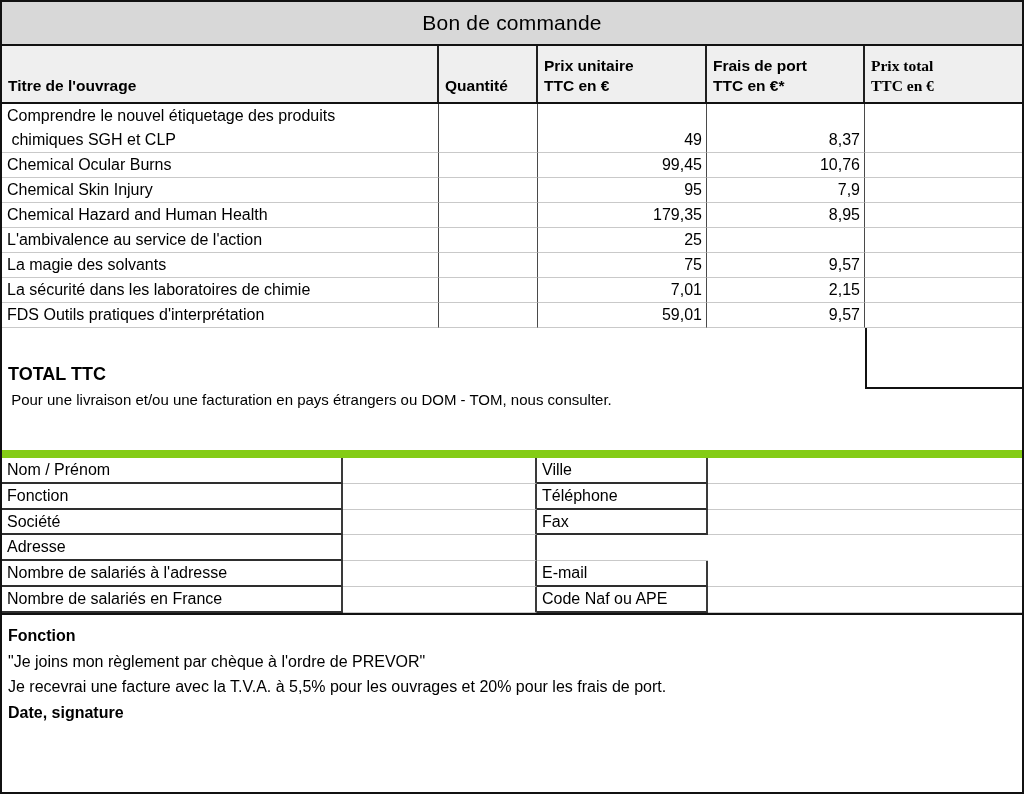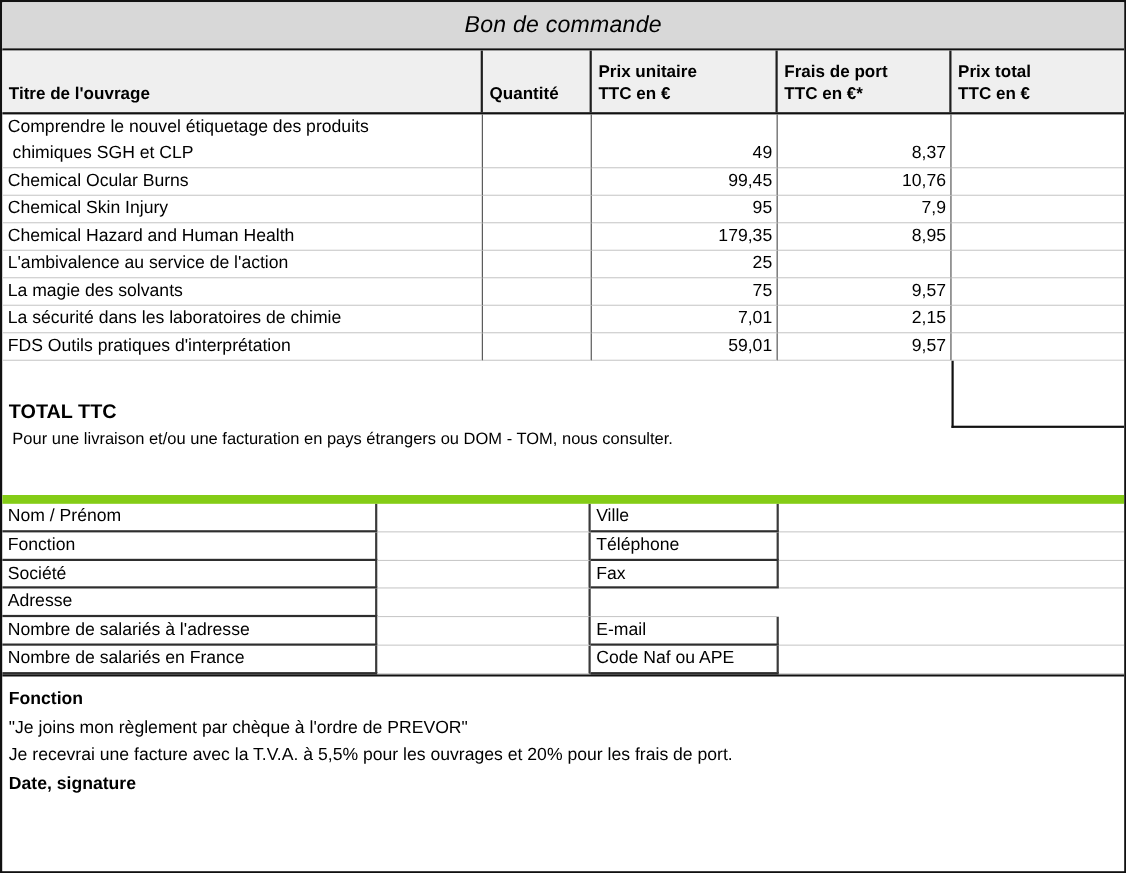--- a/index.html
+++ b/index.html
@@ -15,40 +15,40 @@
     background: #ffffff;
     display: flex; flex-direction: column;
     overflow: hidden;
   }
   
   .title-bar {
     height: 44px; flex: 0 0 44px;
     background: #d8d8d8;
     border-bottom: 2px solid #111111;
     display: flex; align-items: center; justify-content: center;
-    font-size: 21px; letter-spacing: 0.2px; font-style: italic;
+    font-size: 21px; letter-spacing: 0.2px;
   }
   
   .grid-cols {
     display: grid;
     grid-template-columns: 437px 99px 169px 158px 1fr;
   }
   .header-row {
     height: 58px; flex: 0 0 58px;
     background: #efefef;
     border-bottom: 2px solid #111111;
     font-weight: bold; font-size: 15.5px;
   }
   .header-row .cell {
     display: flex; flex-direction: column; justify-content: flex-end;
     padding: 4px 6px 6px 6px;
     white-space: pre-line; line-height: 20px;
     border-right: 2px solid #1f1f1f;
   }
-  .header-row .cell:last-child { border-right: none; }
+  .header-row .cell:last-child { border-right: none; font-family: Liberation Serif, serif; }
   
   .book-rows { flex: 0 0 auto; }
   .book-row { min-height: 25px; }
   .book-row .cell {
     border-right: 1.5px solid #4a4a4a;
     border-bottom: 1px solid #c9c9c9;
     font-size: 16px; line-height: 24px;
     display: flex; align-items: flex-end;
   }
   .book-row .cell:last-child { border-right: none; }

